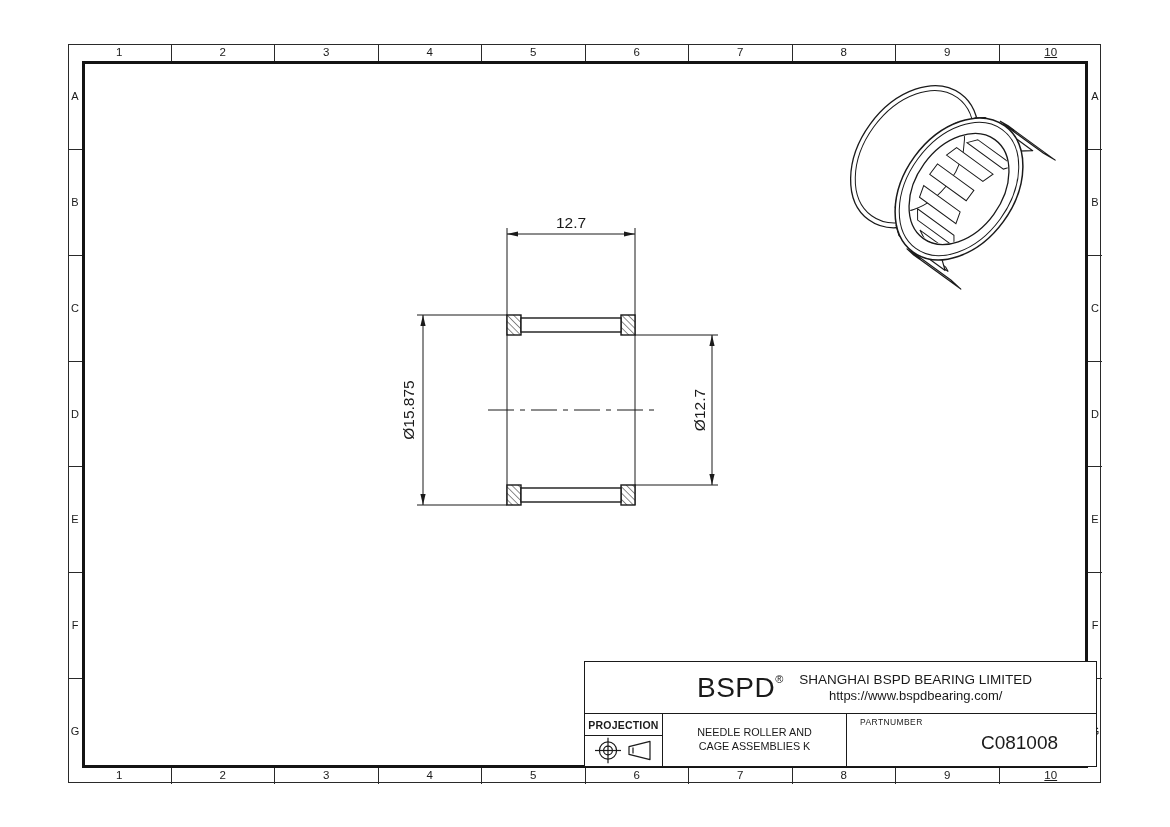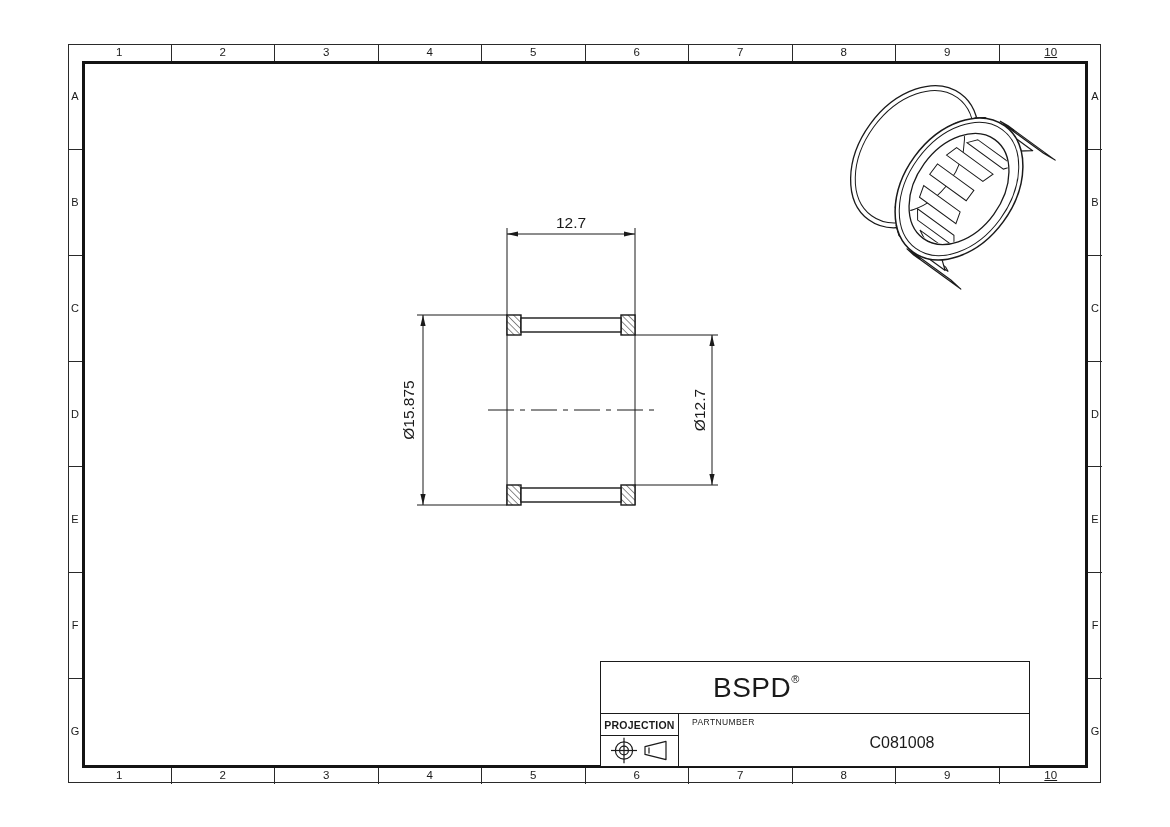--- a/index.html
+++ b/index.html
@@ -20,21 +20,21 @@
          font-size:11.5px;line-height:1;}
   .strip-top .gcell,.strip-bottom .gcell{border-right:1px solid #2a2a2a;}
   .strip-top .gcell:last-child,.strip-bottom .gcell:last-child{border-right:none;text-decoration:underline;}
   .strip-left .gcell,.strip-right .gcell{border-bottom:1px solid #2a2a2a;font-size:11px;}
   .strip-left .gcell:last-child,.strip-right .gcell:last-child{border-bottom:none;}
   
   .section-svg{position:absolute;left:380px;top:195px;}
   .bearing-svg{position:absolute;left:838px;top:68px;}
   svg text{font-family:"Liberation Sans",sans-serif;fill:#1a1a1a;}
   
-  .titleblock{position:absolute;left:600px;top:661px;width:430px;height:106px;
+  .titleblock{position:absolute;left:584px;top:661px;width:513px;height:106px;
               border:1.5px solid #1a1a1a;box-sizing:border-box;background:#fff;}
   .tb-top{height:52px;border-bottom:1.5px solid #1a1a1a;box-sizing:border-box;
           display:flex;align-items:center;justify-content:flex-start;padding-left:112px;}
   .logo{font-size:28px;letter-spacing:.5px;line-height:1;}
   .logo-reg{font-size:11px;vertical-align:14px;}
   .company-wrap{margin-left:16px;text-align:center;}
   .company-name{font-size:13.5px;line-height:17px;}
   .company-url{font-size:13px;line-height:16px;}
   .tb-bottom{display:flex;height:51.5px;}
   .tb-proj{width:78px;border-right:1.5px solid #1a1a1a;box-sizing:border-box;
@@ -42,21 +42,21 @@
   .proj-label{height:22px;border-bottom:1.5px solid #1a1a1a;box-sizing:border-box;
               font-size:10.5px;display:flex;align-items:center;justify-content:center;
               letter-spacing:.2px;}
   .proj-sym{flex:1;display:flex;align-items:center;justify-content:center;}
   .tb-product{width:184px;border-right:1.5px solid #1a1a1a;box-sizing:border-box;
               display:flex;flex-direction:column;align-items:center;justify-content:center;
               font-size:10.8px;line-height:13.5px;text-align:center;}
   .tb-part{flex:1;position:relative;display:flex;align-items:center;justify-content:center;
            padding-left:88px;margin-left:8px;}
   .part-label{position:absolute;left:5px;top:3px;font-size:8.5px;letter-spacing:.4px;}
-  .part-value{font-size:16px;margin-top:6px;}
+  .part-value{font-size:19px;margin-top:6px;}
 </style>
 </head>
 <body>
 
 <div class="sheet">
 
   <div class="outer-frame"></div>
 
   <div class="strip strip-top" id="strip-top">
       <div class="gcell">1</div>
@@ -188,37 +188,45 @@
           <polygon points="-20.8,-42.2 -13.8,-50.9 31.2,-50.9 24.2,-42.2" fill="#fff" stroke="#1a1a1a" stroke-width="1"></polygon>
         </g>
       </g>
   </svg>
 
   <div class="titleblock">
     <div class="tb-top">
       <div>
         <span class="logo">BSPD</span><span class="logo-reg">®</span>
       </div>
+      <div class="company-wrap">
+        <div class="company-name">SHANGHAI BSPD BEARING LIMITED</div>
+        <div class="company-url">https://www.bspdbearing.com/</div>
+      </div>
     </div>
     <div class="tb-bottom">
       <div class="tb-proj">
         <div class="proj-label">PROJECTION</div>
         <div class="proj-sym">
           <svg width="64" height="27" viewBox="0 0 64 27">
             <g stroke="#1a1a1a" stroke-width="1.2" fill="none">
               <circle cx="16" cy="13.5" r="8.6"></circle>
               <circle cx="16" cy="13.5" r="4.4"></circle>
               <line x1="3" y1="13.5" x2="29" y2="13.5"></line>
               <line x1="16" y1="0.8" x2="16" y2="26.2"></line>
               <path d="M37,9.6 L37,17.4 L58,22.6 L58,4.4 Z" stroke-linejoin="round"></path>
               <line x1="41" y1="10.6" x2="41" y2="16.4"></line>
             </g>
           </svg>
         </div>
       </div>
+      <div class="tb-product">
+        <div>NEEDLE ROLLER AND</div>
+        <div>CAGE ASSEMBLIES K</div>
+      </div>
       <div class="tb-part">
         <div class="part-label">PARTNUMBER</div>
         <div class="part-value">C081008</div>
       </div>
     </div>
   </div>
 
 </div>
 
 </body></html>

